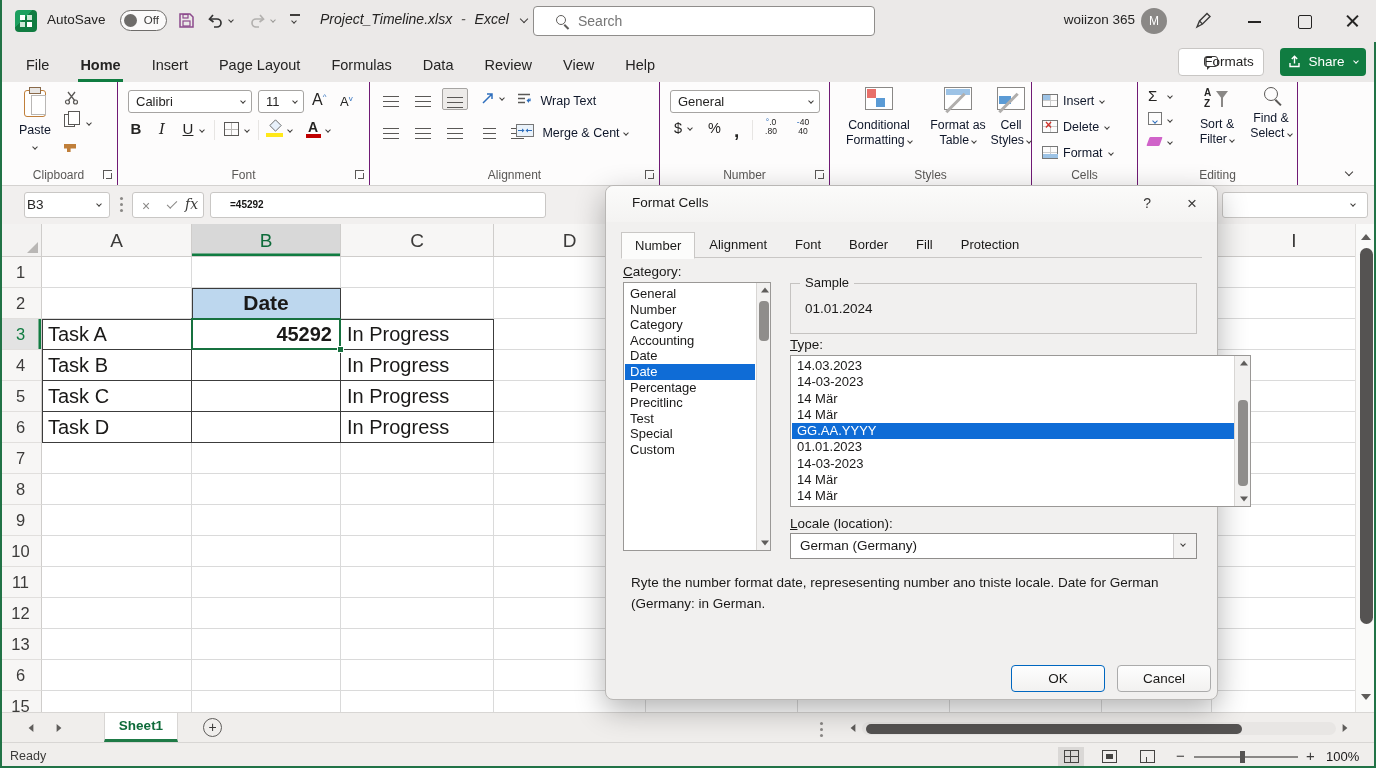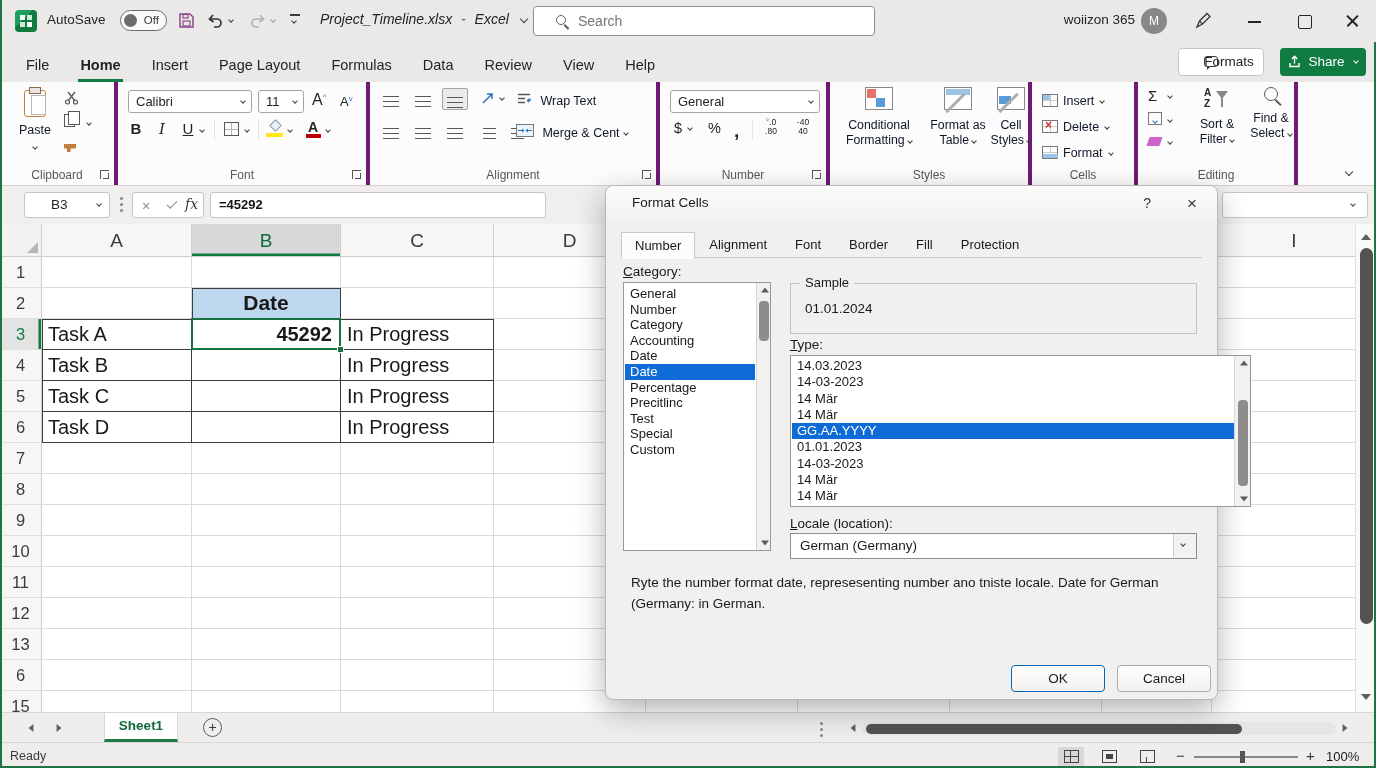--- a/index.html
+++ b/index.html
@@ -58,21 +58,21 @@
   .formatsbtn { position:absolute; left:1178px; top:6px; width:86px; height:28px; background:#fff; border:1px solid #c8c6c4; border-radius:4px; font-size:13.5px; color:#252423; text-align:center; line-height:26px; }
   .bubble { position:absolute; left:9px; top:7px; width:14px; height:11px; border:1.5px solid #3b3a39; border-radius:3px; }
   .bubble::after { content:""; position:absolute; left:2px; top:9px; width:0; height:0; border-style:solid; border-width:4px 4px 0 0; border-color:#3b3a39 transparent transparent transparent; }
   .formatsbtn span { margin-left:16px; }
   .sharebtn { position:absolute; left:1280px; top:6px; width:86px; height:28px; background:#107c41; border-radius:4px; color:#fff; font-size:13.5px; text-align:center; line-height:28px; }
   .sharebtn svg { vertical-align:-2px; margin-right:4px; }
   .sharebtn .cv { margin-left:6px; margin-top:-2px; }
 
   
   .ribbon { position:absolute; left:0; top:82px; width:1376px; height:104px; background:#fdfcfc; border-bottom:1px solid #d4d2d0; }
-  .grp { position:absolute; top:0; height:103px; border-right:4px solid #701a75; }
+  .grp { position:absolute; top:0; height:103px; border-right:1px solid #701a75; }
   .glabel { position:absolute; bottom:3px; left:0; right:0; text-align:center; font-size:12px; color:#5a5856; }
   .lnch { position:absolute; right:5px; bottom:6px; width:9px; height:9px; border-left:1.2px solid #5a5856; border-top:1.2px solid #5a5856; }
   .lnch::after { content:""; position:absolute; right:0px; bottom:0px; width:5px; height:5px; border-right:1.4px solid #5a5856; border-bottom:1.4px solid #5a5856; }
   .rbtxt { font-size:12.5px; color:#0f172a; }
   .vsep { position:absolute; width:1px; background:#e7e5e3; }
 
   .g-clip { left:0; width:118px; }
   .pastebtn { position:absolute; left:12px; top:7px; width:46px; height:72px; text-align:center; }
   .clipico { position:relative; display:inline-block; width:22px; height:27px; border:1.6px solid #c07f3a; border-radius:3px; background:#fff; margin-top:1px; }
   .clipico::before { content:""; position:absolute; left:4px; top:-4px; width:10px; height:5px; border:1.4px solid #8a6a4a; background:#e8e6e4; }
@@ -144,29 +144,29 @@
   .azico b { position:absolute; left:0; font-size:10px; color:#252423; }
   .azico .fun { position:absolute; right:2px; top:4px; width:0; height:0; border-style:solid; border-width:8px 6px 0 6px; border-color:#8a8886 transparent transparent transparent; }
   .azico .fun::after { content:""; position:absolute; left:-1px; top:-2px; width:2px; height:10px; background:#8a8886; }
   .magbig { position:relative; display:inline-block; width:14px; height:14px; border:1.8px solid #5a5856; border-radius:50%; margin-bottom:6px; }
   .magbig::after { content:""; position:absolute; left:11px; top:11px; width:8px; height:2px; background:#5a5856; transform:rotate(45deg); transform-origin:0 0; }
   .ribcv { position:absolute; right:24px; bottom:10px; }
 
   
   .formulabar { position:absolute; left:0; top:186px; width:1376px; height:38px; background:#f1efee; }
   .fbx { position:absolute; top:6px; height:26px; background:#fff; border:1px solid #c9c7c5; border-radius:3px; }
-  .namebox { left:24px; width:86px; font-size:13.5px; color:#252423; line-height:24px; padding-left:26px; }
+  .namebox { left:24px; width:86px; font-size:13.5px; color:#252423; line-height:24px; padding-left:2px; }
   .namebox .cv { position:absolute; right:8px; top:9px; }
   .dots3 { position:absolute; width:3px; height:3px; background:#8a8886; border-radius:50%; box-shadow:0 -6px 0 #8a8886, 0 6px 0 #8a8886; }
   .fb-dots { left:120px; top:17px; }
   .fxbox { left:132px; width:72px; }
   .fxbox .xg { position:absolute; left:9px; top:5px; font-size:14px; color:#8a8886; }
   .chk { position:absolute; left:34px; top:8px; width:10px; height:5px; border-left:1.6px solid #8a8886; border-bottom:1.6px solid #8a8886; transform:rotate(-45deg); }
   .fxg { position:absolute; left:52px; top:3px; font-family:"DejaVu Serif",serif; font-style:italic; font-size:14px; color:#3b3a39; }
-  .fmain { left:210px; width:336px; font-size:13px; color:#161514; line-height:24px; padding-left:8px; font-weight:600; }
+  .fmain { left:210px; width:336px; font-size:10px; color:#161514; line-height:24px; padding-left:19px; font-weight:600; }
   .ffrag { left:1222px; width:146px; }
   .ffrag .cv { position:absolute; right:12px; top:9px; }
 
   
   .sheet { position:absolute; left:0; top:224px; width:1376px; height:488px; background:#fff; overflow:hidden; }
   #colhdrs { position:absolute; left:0; top:0; height:33px; display:flex; }
   .corner { width:42px; height:33px; background:#f3f2f1; border-right:1px solid #cfcdcb; border-bottom:1px solid #cfcdcb; position:relative; }
   .corner::after { content:""; position:absolute; right:3px; bottom:3px; border-style:solid; border-width:0 0 11px 11px; border-color:transparent transparent #b9b7b5 transparent; }
   .colh { height:33px; line-height:33px; text-align:center; font-size:19px; color:#3c3b3a; background:#f7f6f5; border-right:1px solid #cfcdcb; border-bottom:1px solid #cfcdcb; }
   .colh.selc { background:#d8d8d8; color:#0e6b3a; box-shadow:inset 0 -2.5px 0 #107c41; }

